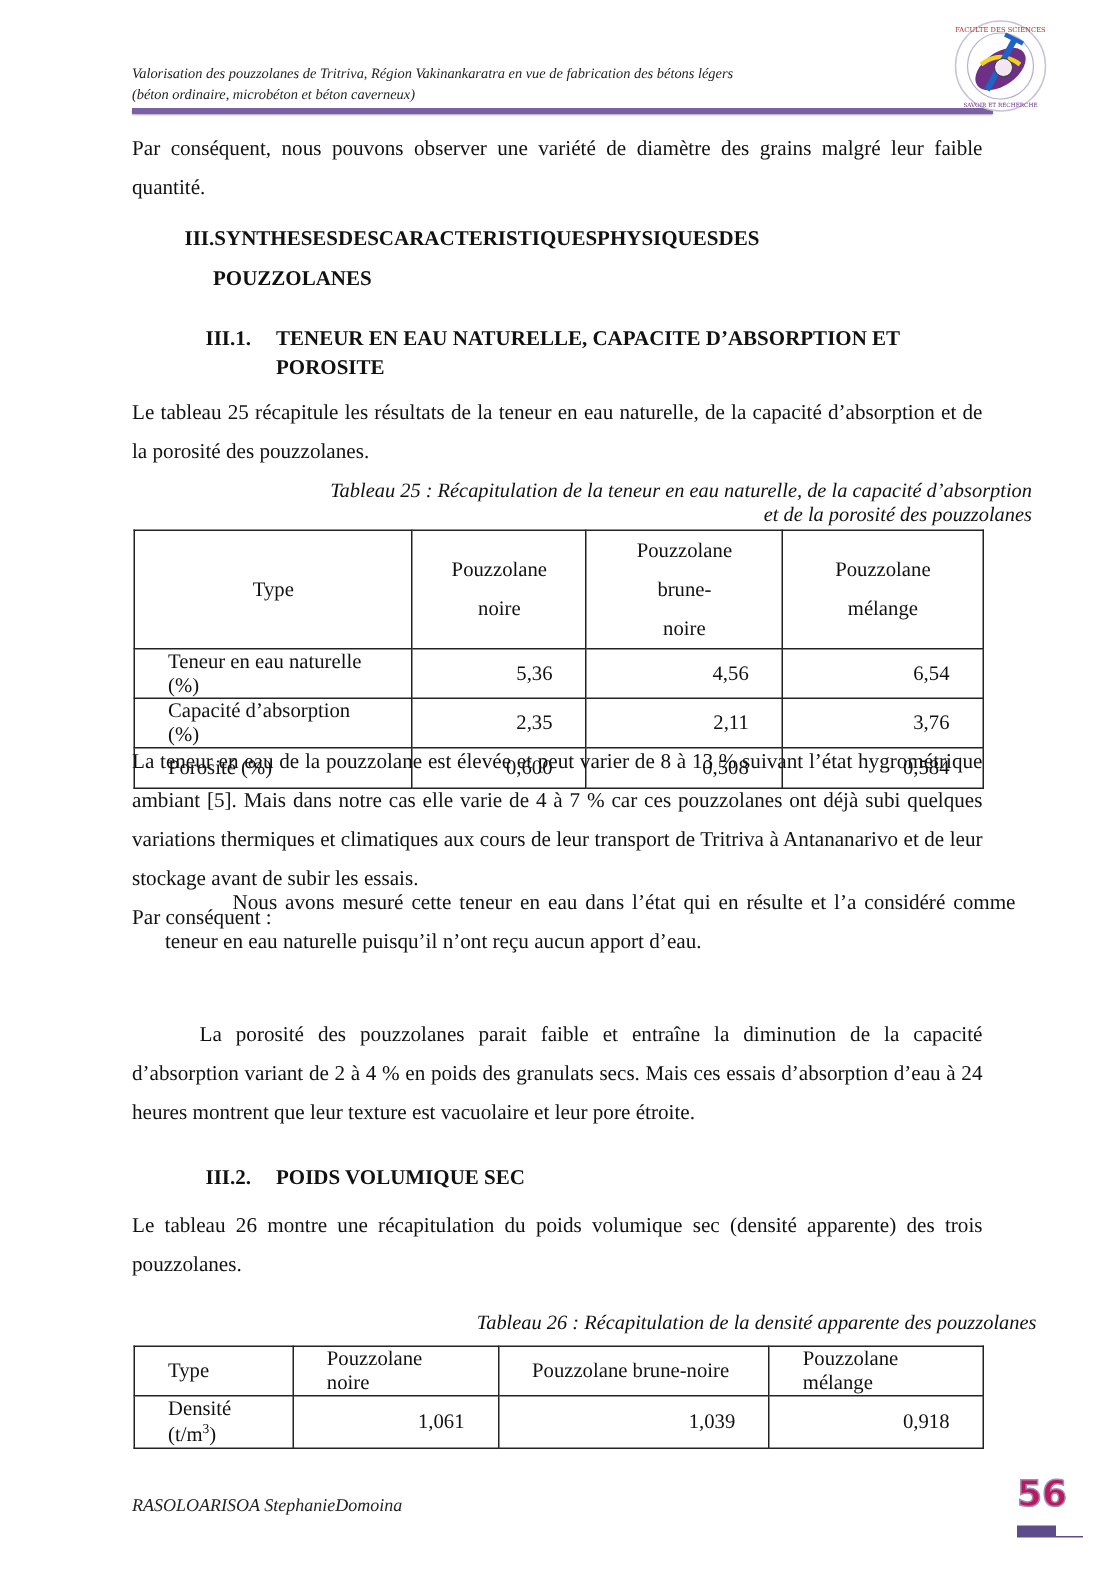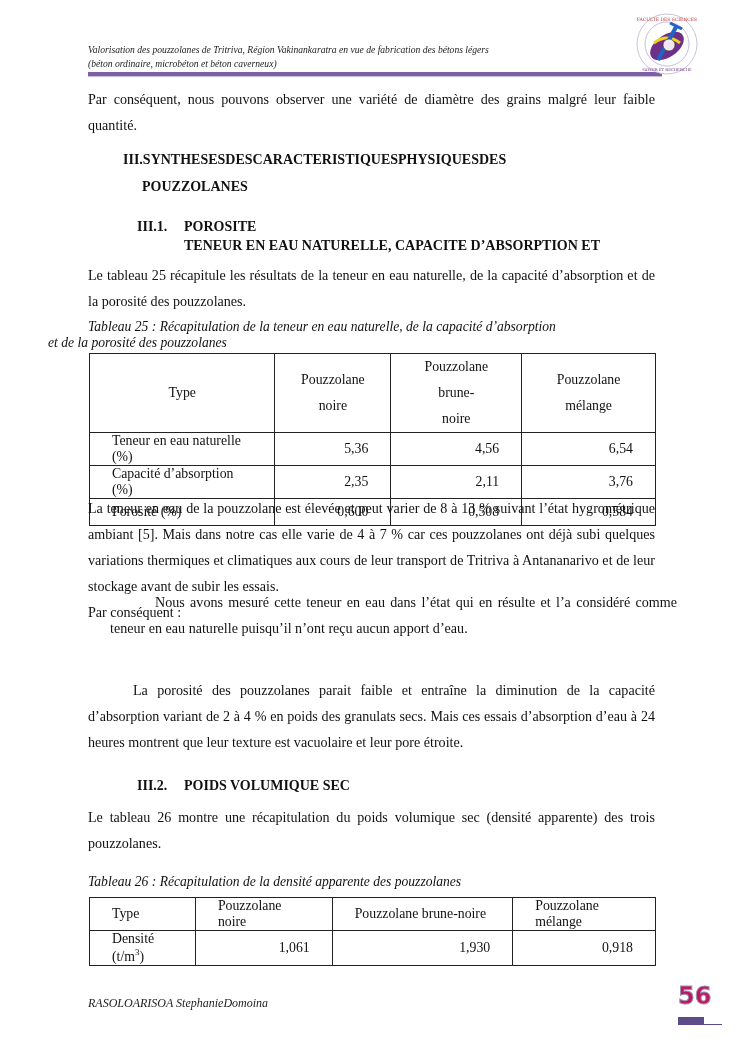--- a/index.html
+++ b/index.html
@@ -7,21 +7,21 @@
          font-family:"Liberation Serif", "DejaVu Serif", serif; color:#111; }
   .abs { position:absolute; }
   .hdr-text { left:88px; top:43px; font-style:italic; font-size:9.6px; line-height:14px; color:#222; }
   .hdr-bar { left:88px; top:72px; width:574px; height:4px; background:#7d5fa5;
              box-shadow:0 1px 1px rgba(80,60,110,0.35); }
   .logo { left:636px; top:13px; width:62px; height:62px; }
   .para { left:88px; width:567px; font-size:14.1px; line-height:26px; text-align:justify; }
   .indent { text-indent:45px; }
   .h1 { font-weight:bold; font-size:14px; }
   .h2 { font-weight:bold; font-size:14px; line-height:19px; }
-  .caption { font-style:italic; font-size:13.6px; line-height:16px; text-align:left; }
+  .caption { font-style:italic; font-size:13.6px; line-height:16px; text-align:right; }
   table { border-collapse:collapse; font-size:13.8px; }
   td { border:1.2px solid #222; padding:0 22px; }
   .t25 td { height:26px; }
   .t25 .hdr td { height:48px; text-align:center; line-height:26px; vertical-align:middle; }
   .num { text-align:right; }
   .t26 td { height:26px; }
   .footer { left:88px; top:996px; font-style:italic; font-size:12px; color:#222; }
   .pgnum { left:678px; top:982px; font-family:"DejaVu Sans", sans-serif; font-weight:bold; font-size:24px;
            color:#be185d; -webkit-text-stroke:1px #9a8fb8; letter-spacing:0px; }
   .pgbar { left:678px; top:1017px; width:26px; height:8px; background:#5e4b8a; }
@@ -56,22 +56,22 @@
   <span>SYNTHESES</span>
   <span>DES</span>
   <span>CARACTERISTIQUES</span>
   <span>PHYSIQUES</span>
   <span>DES</span>
 </div>
 <div class="abs h1" style="left:142px; top:179px;">POUZZOLANES</div>
 
 <div class="abs h2" style="left:137px; top:217px;">III.1.</div>
 <div class="abs h2" style="left:184px; top:217px; width:471px;">
+  <div>TENEUR EN EAU NATURELLE, CAPACITE D’ABSORPTION ET</div>
   <div>POROSITE</div>
-  <div>TENEUR EN EAU NATURELLE, CAPACITE D’ABSORPTION ET</div>
 </div>
 
 <div class="abs para" style="top:262px;">Le tableau 25 récapitule les résultats de la  teneur en eau naturelle, de la capacité d’absorption et de la porosité des pouzzolanes.</div>
 
 <div class="abs caption" style="left:88px; top:319px; width:600px;">
   <div>Tableau 25 : Récapitulation de la  teneur en eau naturelle, de la capacité d’absorption</div>
   <div style="margin-left:-40px;">et de la porosité des pouzzolanes</div>
 </div>
 
 <table class="abs t25" style="left:89px; top:353px; width:567px;">
@@ -140,21 +140,21 @@
   <tbody>
       <tr>
     <td>Type</td>
     <td>Pouzzolane noire</td>
     <td>Pouzzolane brune-noire</td>
     <td>Pouzzolane mélange</td>
   </tr>
   <tr>
     <td><span>Densité (t/m</span><sup style="font-size:9px;">3</sup><span>)</span></td>
     <td class="num">1,061</td>
-    <td class="num">1,930</td>
+    <td class="num">1,039</td>
     <td class="num">0,918</td>
   </tr>
 </tbody>
   </table>
 
 <div class="abs footer">RASOLOARISOA StephanieDomoina</div>
 <div class="abs pgnum">56</div>
 <div class="abs pgbar"></div>
 <div class="abs pgline"></div>
 

